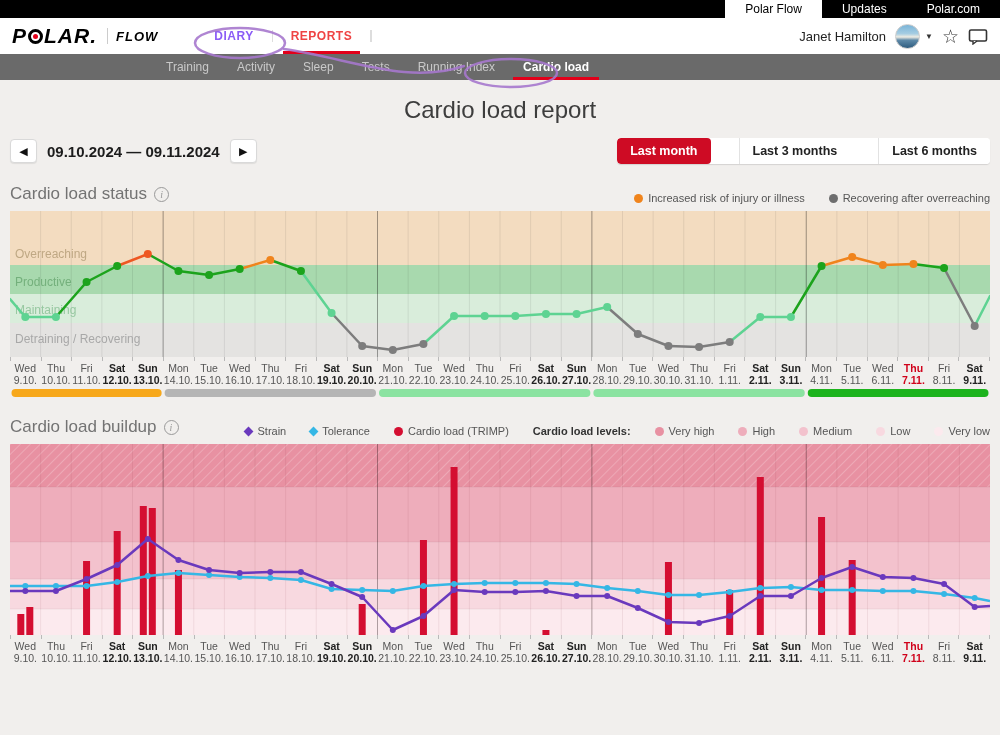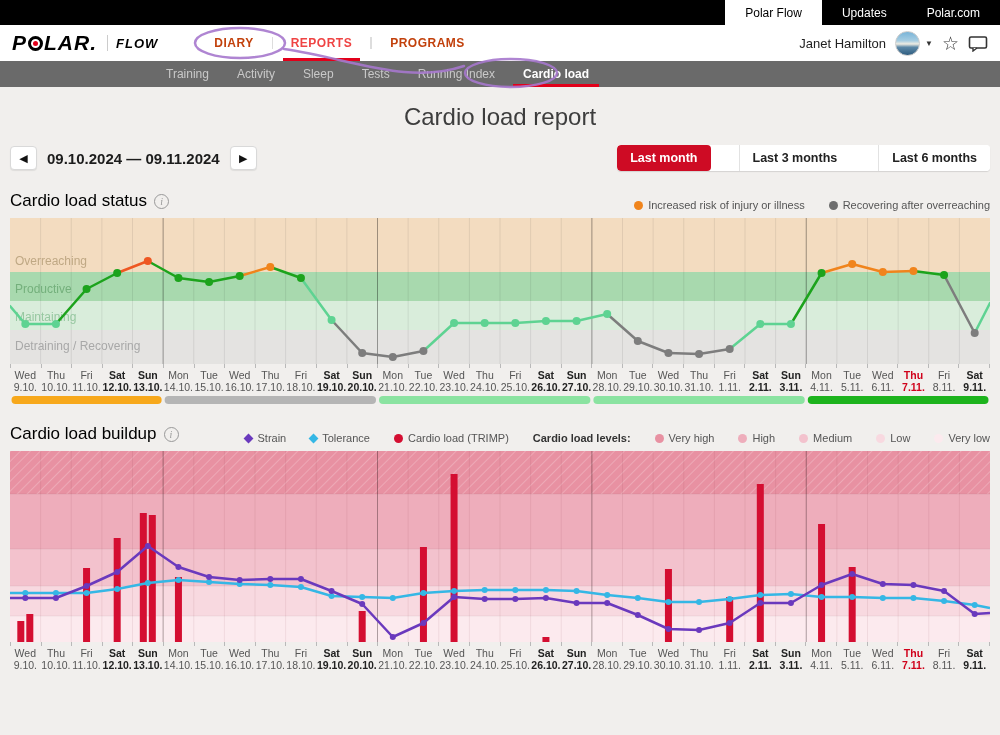--- a/index.html
+++ b/index.html
@@ -1,33 +1,33 @@
 <!DOCTYPE html>
 <html><head>
 <meta charset="utf-8">
 <style>
   * { box-sizing: border-box; margin: 0; padding: 0; }
   html,body { width:1000px; height:735px; overflow:hidden; }
   body { font-family:"Liberation Sans", sans-serif; background:#f1efed; position:relative; }
 
   
-  .topbar { height:25px; background:#000; display:flex; justify-content:flex-end; align-items:stretch; }
+  .topbar { height:18px; background:#000; display:flex; justify-content:flex-end; align-items:stretch; }
   .toptab { color:#fff; font-size:12px; display:flex; align-items:center; padding:0 20px; cursor:pointer; }
   .toptab.active { background:#fff; color:#000; }
 
   
   .header { height:36px; background:#fff; display:flex; align-items:center; padding:0 12px; position:relative; }
   .logo { display:flex; align-items:center; }
   .logo-text { font-size:21px; font-weight:bold; font-style:italic; letter-spacing:1px; color:#000; display:flex; align-items:center; }
   .logo-o { width:15px; height:15px; border:3.5px solid #000; border-radius:50%; display:inline-flex; align-items:center; justify-content:center; margin:0 1px; }
   .logo-o::after { content:""; width:5px; height:5px; background:#e2001a; border-radius:50%; }
   .logo-divider { width:1px; height:16px; background:#ccc; margin:0 8px 0 10px; }
   .flow-label { font-size:13px; font-weight:bold; color:#000; letter-spacing:1px;font-style:italic; }
   .mainnav { display:flex; align-items:center; margin-left:38px; height:100%; }
-  .mainnav .nav-item { font-size:12px; font-weight:bold; letter-spacing:.5px; color:#c2410c; padding:0 18px; height:100%; display:flex; align-items:center; position:relative; cursor:pointer; }
+  .mainnav .nav-item { font-size:12px; font-weight:bold; letter-spacing:.5px; color:#8b5cf6; padding:0 18px; height:100%; display:flex; align-items:center; position:relative; cursor:pointer; }
   .mainnav .nav-item.active { color:#ef4444; }
   .mainnav .nav-item.active::after { content:""; position:absolute; left:10px; right:10px; bottom:0; height:3px; background:#e2001a; }
   .nav-sep { width:1px; height:12px; background:#ddd; }
   .userarea { margin-left:auto; display:flex; align-items:center; gap:9px; }
   .username { font-size:13px; color:#222; }
   .avatar { width:25px; height:25px; border-radius:50%; background:linear-gradient(#79b4d8 0%, #a6cde2 38%, #efece2 52%, #5d89a8 66%, #2e5c7f 100%); border:1px solid #ccc; cursor:pointer; }
   .caret { font-size:8px; color:#333; margin-left:-4px; cursor:pointer; }
   .star { font-size:19px; color:#333; cursor:pointer; line-height:1; }
   .chaticon { cursor:pointer; display:flex; }
 
@@ -46,21 +46,21 @@
   .daterow { margin-top:14px; display:flex; align-items:center; }
   .arrow-btn { width:27px; height:24px; background:#fff; border:1px solid #d9d9d9; border-radius:4px; box-shadow:0 1px 1px rgba(0,0,0,.08); font-size:11px; color:#111; cursor:pointer; display:flex; align-items:center; justify-content:center; }
   .date-range { font-size:15px; font-weight:bold; color:#1c1c1c; margin:0 10px; }
   .period-group { margin-left:auto; display:flex; background:#fff; border-radius:4px; box-shadow:0 1px 1px rgba(0,0,0,.12); overflow:hidden;gap:28px; }
   .period-btn { font-size:12.5px; font-weight:bold; color:#222; padding:6px 13px; cursor:pointer; border-left:1px solid #e2e2e2; background:#fff; }
   .period-btn:first-child { border-left:none; }
   .period-btn.active { background:#ce0b24; color:#fff; border-radius:4px; }
 
   .section-head { margin-top:20px; display:flex; align-items:flex-end; justify-content:space-between; }
   .section-title-wrap { display:flex; align-items:center; gap:7px; }
-  .section-title { font-size:17px; color:#000000; font-weight:400; }
+  .section-title { font-size:17px; color:#737373; font-weight:400; }
   .info-icon { width:15px; height:15px; border:1px solid #999; border-radius:50%; color:#999; font-size:10px; font-style:italic; font-family:"Liberation Serif",serif; display:inline-flex; align-items:center; justify-content:center; cursor:pointer; }
   .legend { display:flex; align-items:center; gap:16px; font-size:11px; color:#555; }
   .legend-item { display:flex; align-items:center; gap:5px;padding-left:8px; }
   .dot { width:9px; height:9px; border-radius:50%; display:inline-block; }
   .diam { width:7px; height:7px; transform:rotate(45deg); display:inline-block; }
   .levels-label { font-weight:bold; color:#333; }
 
   .chart { margin-top:7px; width:980px; position:relative; }
   svg { display:block; }
   .tickrow { display:flex; width:980px; height:4px; }
@@ -91,21 +91,20 @@
       </span>
     <span class="logo-divider"></span>
     <span class="flow-label">FLOW</span>
   </div>
   <div class="mainnav">
     <div class="nav-item">DIARY</div>
     <div class="nav-sep"></div>
     <div class="nav-item active">REPORTS</div>
     <div class="nav-sep"></div>
     <div class="nav-sep"></div>
-    <div class="nav-item">PROGRAMS</div>
   </div>
   <div class="userarea">
     <span class="username">Janet Hamilton</span>
     <span class="avatar"></span>
     <span class="caret">▼</span>
     <span class="star">☆</span>
     <span class="chaticon">
       <svg width="20" height="17" viewBox="0 0 20 17">
           <rect x="1.5" y="2" width="17" height="11" rx="1.5" fill="none" stroke="#333" stroke-width="1.6"></rect>
           <path d="M5 13 L5 16 L9 13" fill="#fff" stroke="#333" stroke-width="1.4"></path>

